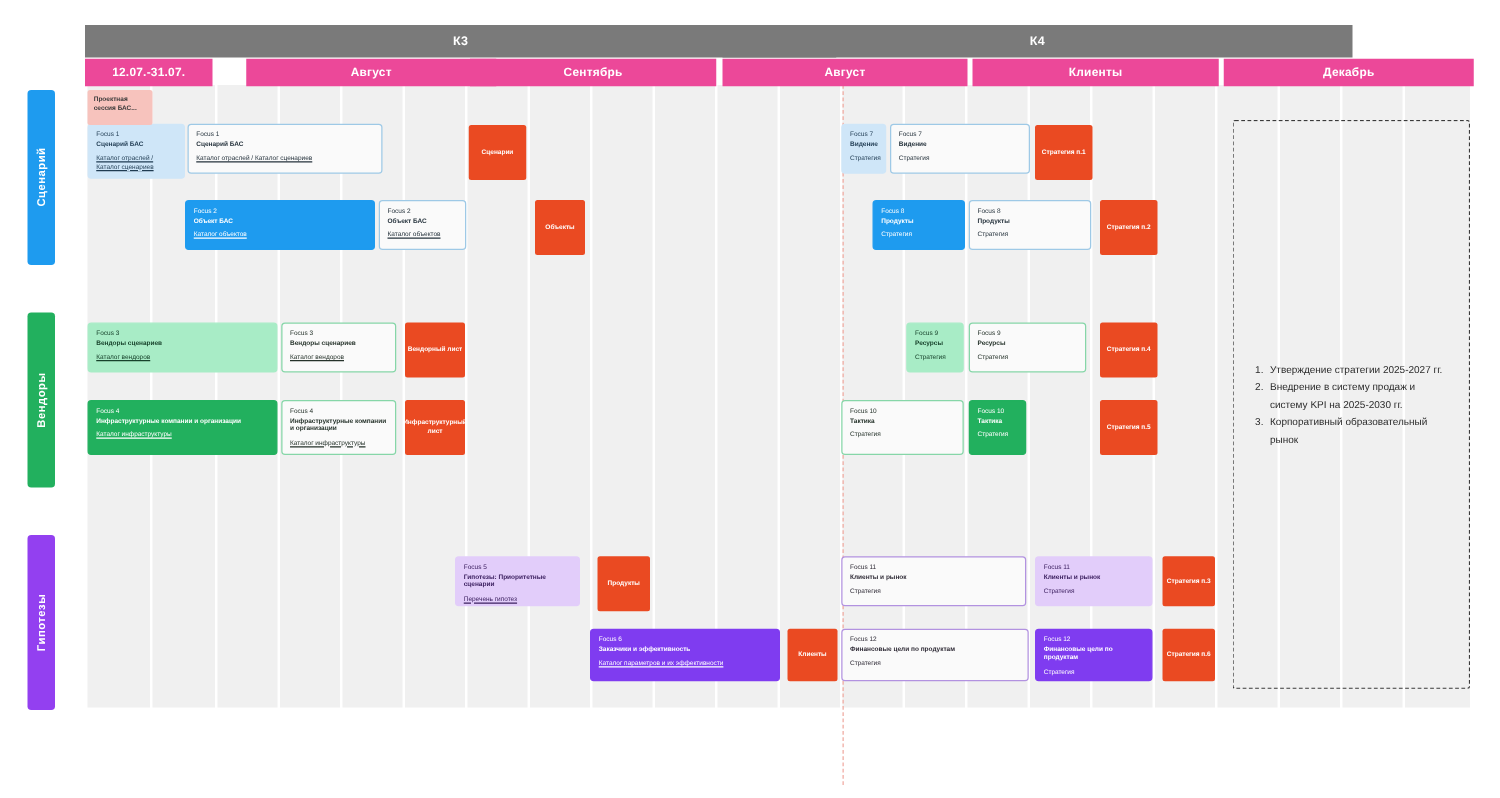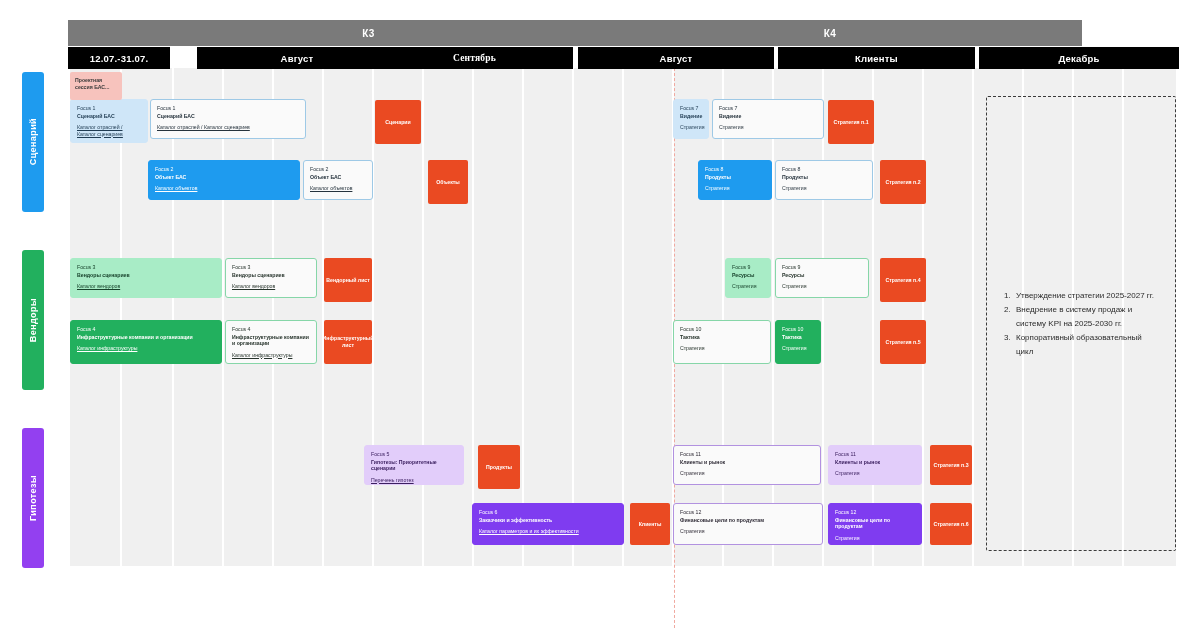--- a/index.html
+++ b/index.html
@@ -14,21 +14,21 @@
   
   .quarter {
     position: absolute; height: 26px;
     background: #7a7a7a; color: #ffffff;
     display: flex; align-items: center; justify-content: center;
     font-size: 10px; font-weight: bold; letter-spacing: .3px;
   }
   
   .month {
     position: absolute; height: 22px;
-    background: #000000; color: #ffffff;
+    background: #ec4899; color: #ffffff;
     display: flex; align-items: center; justify-content: center;
     font-size: 9.5px; font-weight: bold; letter-spacing: .2px;
   }
 
   
   .gridcol {
     position: absolute; top: 68px; height: 498px;
     background: #f0f0f0;
   }
 
@@ -125,21 +125,21 @@
       <div class="gridcol" style="left: 1124px; width: 52px; top: 68px; height: 498px;"></div>
       <div class="qdivider" style="left: 674px;"></div>
     </div>
   <div id="quarter-layer">
       <div class="quarter" style="left: 68px; width: 601px; top: 20px;">К3</div>
       <div class="quarter" style="left: 578px; width: 504px; top: 20px;">К4</div>
     </div>
   <div id="month-layer">
       <div class="month" style="left: 68px; width: 102px; top: 47px;">12.07.-31.07.</div>
       <div class="month" style="left: 173px; width: 200px; top: 47px; margin-left: 24px;">Август</div>
-      <div class="month" style="left: 376px; width: 197px; top: 47px; font-family: Liberation Serif, serif;">Сентябрь</div>
+      <div class="month" style="left: 376px; width: 197px; top: 47px;">Сентябрь</div>
       <div class="month" style="left: 578px; width: 196px; top: 47px;">Август</div>
       <div class="month" style="left: 778px; width: 197px; top: 47px;">Клиенты</div>
       <div class="month" style="left: 979px; width: 200px; top: 47px;">Декабрь</div>
     </div>
   <div id="lane-layer">
       <div class="lane-label" style="top: 72px; height: 140px; background: rgb(30, 155, 239);">
         <span>Сценарий</span>
       </div>
       <div class="lane-label" style="top: 250px; height: 140px; background: rgb(34, 176, 94);">
         <span>Вендоры</span>
@@ -273,17 +273,17 @@
       <div class="milestone" style="left: 630px; top: 503px; width: 40px; height: 42px;">Клиенты</div>
       <div class="milestone" style="left: 930px; top: 445px; width: 42px; height: 40px;">Стратегия п.3</div>
       <div class="milestone" style="left: 930px; top: 503px; width: 42px; height: 42px;">Стратегия п.6</div>
     </div>
   <div id="extra-layer">
       <div class="kickoff" style="left: 70px; top: 72px; width: 52px; height: 28px;">Проектная сессия БАС...</div>
       <div class="goals" style="left: 986px; top: 96px; width: 190px; height: 455px;">
         <ol>
           <li>Утверждение стратегии 2025-2027 гг.</li>
           <li>Внедрение в систему продаж и систему KPI на 2025-2030 гг.</li>
-          <li>Корпоративный образовательный цикл</li>
+          <li>Корпоративный образовательный рынок</li>
         </ol>
       </div>
     </div>
 </div>
 
 </body></html>

